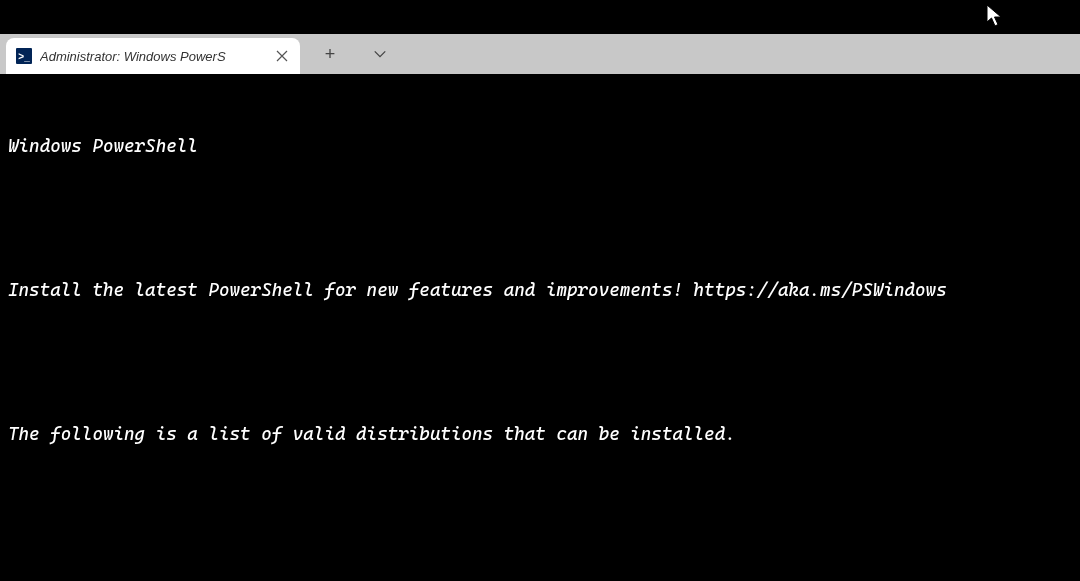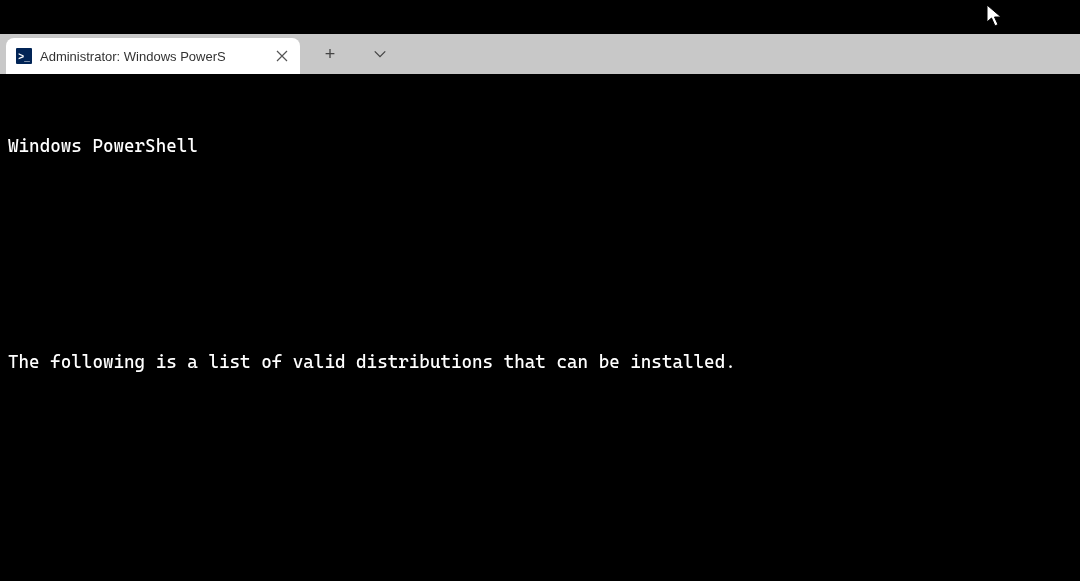--- a/index.html
+++ b/index.html
@@ -49,20 +49,21 @@
       font-size: 10px;
       font-weight: bold;
       border-radius: 1px;
       flex-shrink: 0;
     }
     .tab-title {
       flex: 1;
       white-space: nowrap;
       overflow: hidden;
       text-overflow: clip;
+      font-style: italic;
     }
     .tab-close {
       width: 16px;
       height: 16px;
       display: flex;
       align-items: center;
       justify-content: center;
       font-family: sans-serif;
       font-size: 14px;
       color: #555555;
@@ -93,21 +94,21 @@
       padding: 12px 8px 8px 8px;
       background: #000000;
       color: #ffffff;
       font-size: 18px;
       line-height: 24px;
       font-family: Consolas, 'Cascadia Mono', monospace;
       font-weight: 500;
       white-space: pre;
       letter-spacing: 0;
     }
-    .term-line { min-height: 24px; }
+    .term-line { min-height: 24px; font-style: italic; }
     .blank-line { height: 24px; }
     .highlighted-command {
       display: inline-block;
       position: relative;
     }
     .highlight-box {
       position: absolute;
       border: 2px solid #ff2020;
       left: -3px;
       right: -6px;
@@ -144,20 +145,21 @@
       <svg viewBox="0 0 16 16">
           <path d="M2 5 L8 11 L14 5" stroke="#444" stroke-width="1.5" fill="none"></path>
         </svg>
     </div>
   </div>
 </div>
 
 <div class="terminal">
   <div class="term-line">Windows PowerShell</div>
   <div class="blank-line"></div>
+  <div class="term-line">Install the latest PowerShell for new features and improvements! https://aka.ms/PSWindows</div>
   <div class="blank-line"></div>
   <div class="term-line">The following is a list of valid distributions that can be installed.</div>
   
   
   
   
   
 </div>
 
 <div class="mouse-cursor">

